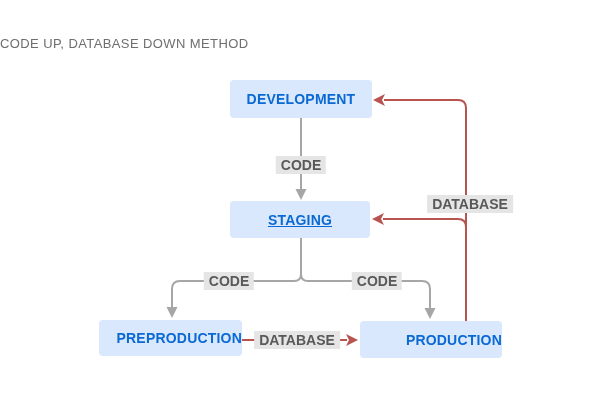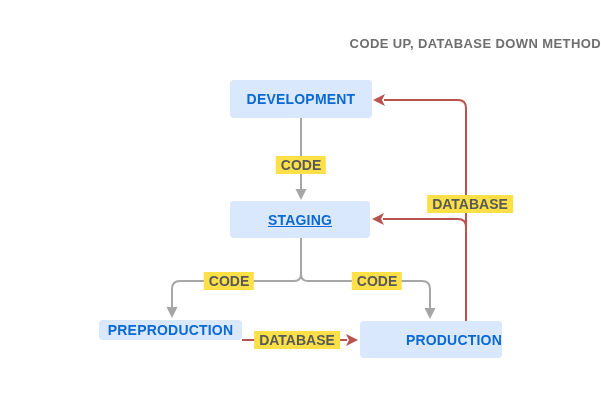--- a/index.html
+++ b/index.html
@@ -13,23 +13,23 @@
     width: 601px;
     height: 401px;
     background: #ffffff;
     overflow: hidden;
   }
   .diagram-title {
     position: absolute;
     top: 36px;
     left: 0;
     right: 0;
-    text-align: right;
+    text-align: left;
     font-size: 13px;
-    font-weight: bold;
+    font-weight: normal;
     letter-spacing: 0.4px;
     color: #6e6e6e;
     white-space: nowrap;
   }
   .connector-layer {
     position: absolute;
     top: 0;
     left: 0;
   }
   .node {
@@ -40,26 +40,26 @@
     align-items: center;
     justify-content: center;
     color: #0b69d4;
     font-size: 14px;
     font-weight: bold;
     letter-spacing: 0.2px;
     white-space: nowrap;
   }
   .node-development   { left: 230px; top: 80px;  width: 142px; height: 38px; }
   .node-staging       { left: 230px; top: 201px; width: 140px; height: 37px; text-decoration: underline; }
-  .node-preproduction { left: 99px;  top: 320px; width: 143px; height: 20px; }
+  .node-preproduction { left: 99px;  top: 320px; width: 143px; height: 36px; justify-content: flex-end; }
   .node-production    { left: 360px; top: 321px; width: 142px; height: 37px; justify-content: flex-end; }
   .edge-label {
     position: absolute;
     transform: translate(-50%, -50%);
-    background: #fde047;
+    background: #e5e5e5;
     padding: 1px 5px;
     font-size: 14px;
     font-weight: bold;
     color: #595959;
     white-space: nowrap;
   }
   .lbl-code-dev-staging     { left: 301px; top: 165px; }
   .lbl-code-staging-preprod { left: 229px; top: 281px; }
   .lbl-code-staging-prod    { left: 377px; top: 281px; }
   .lbl-db-right             { left: 470px; top: 204px; }

